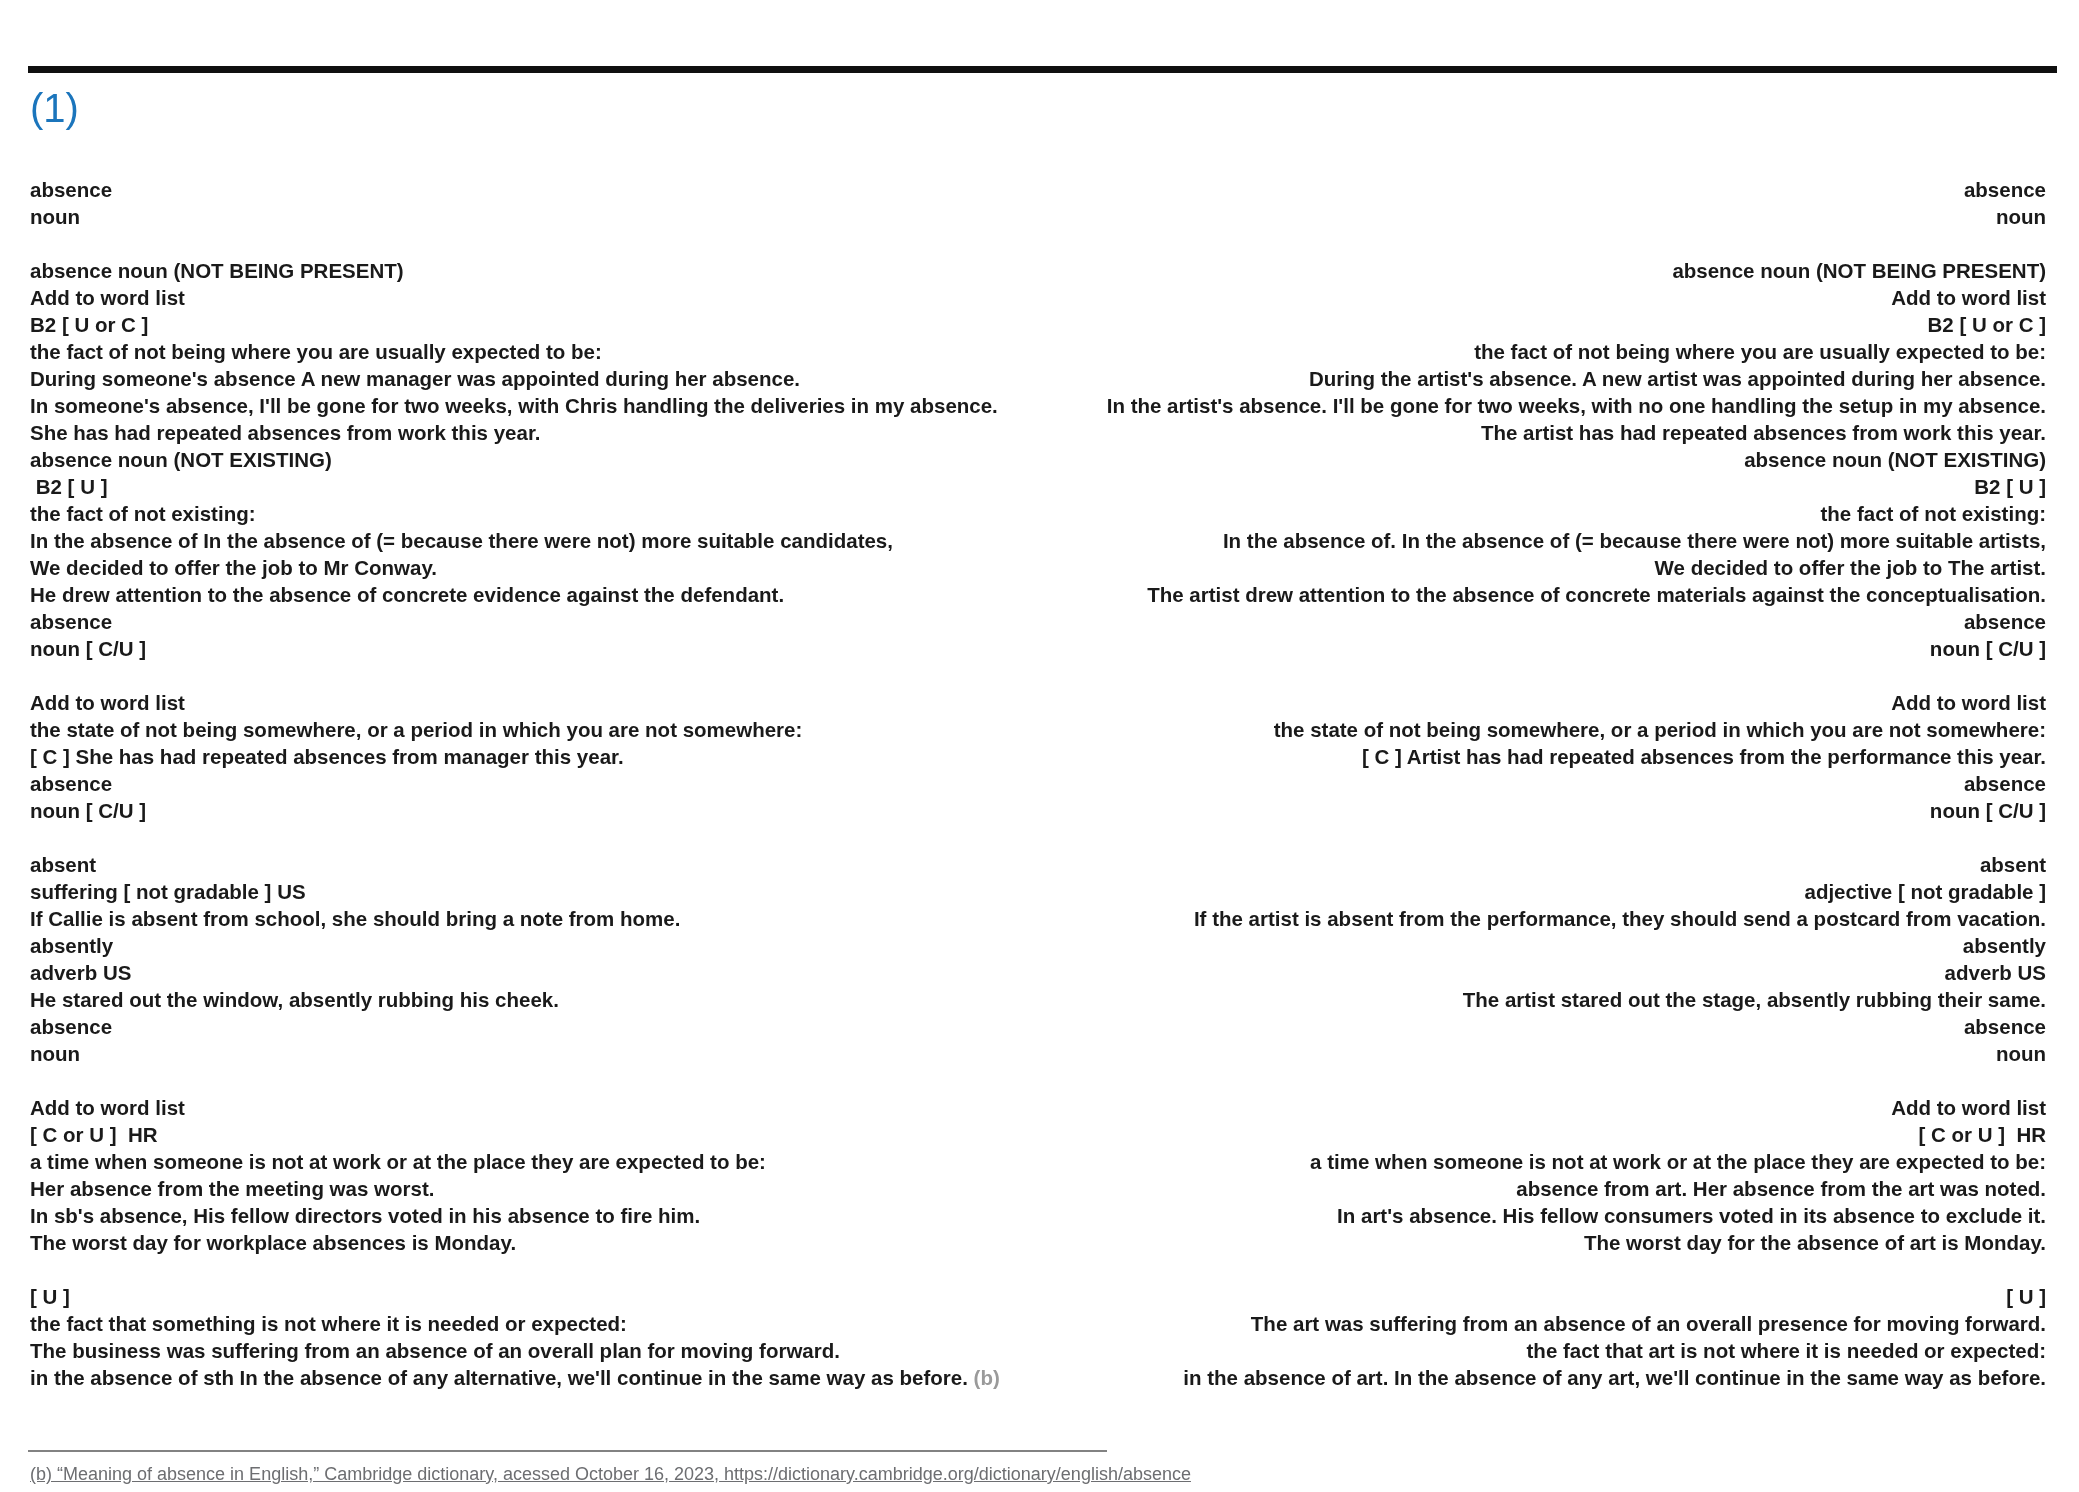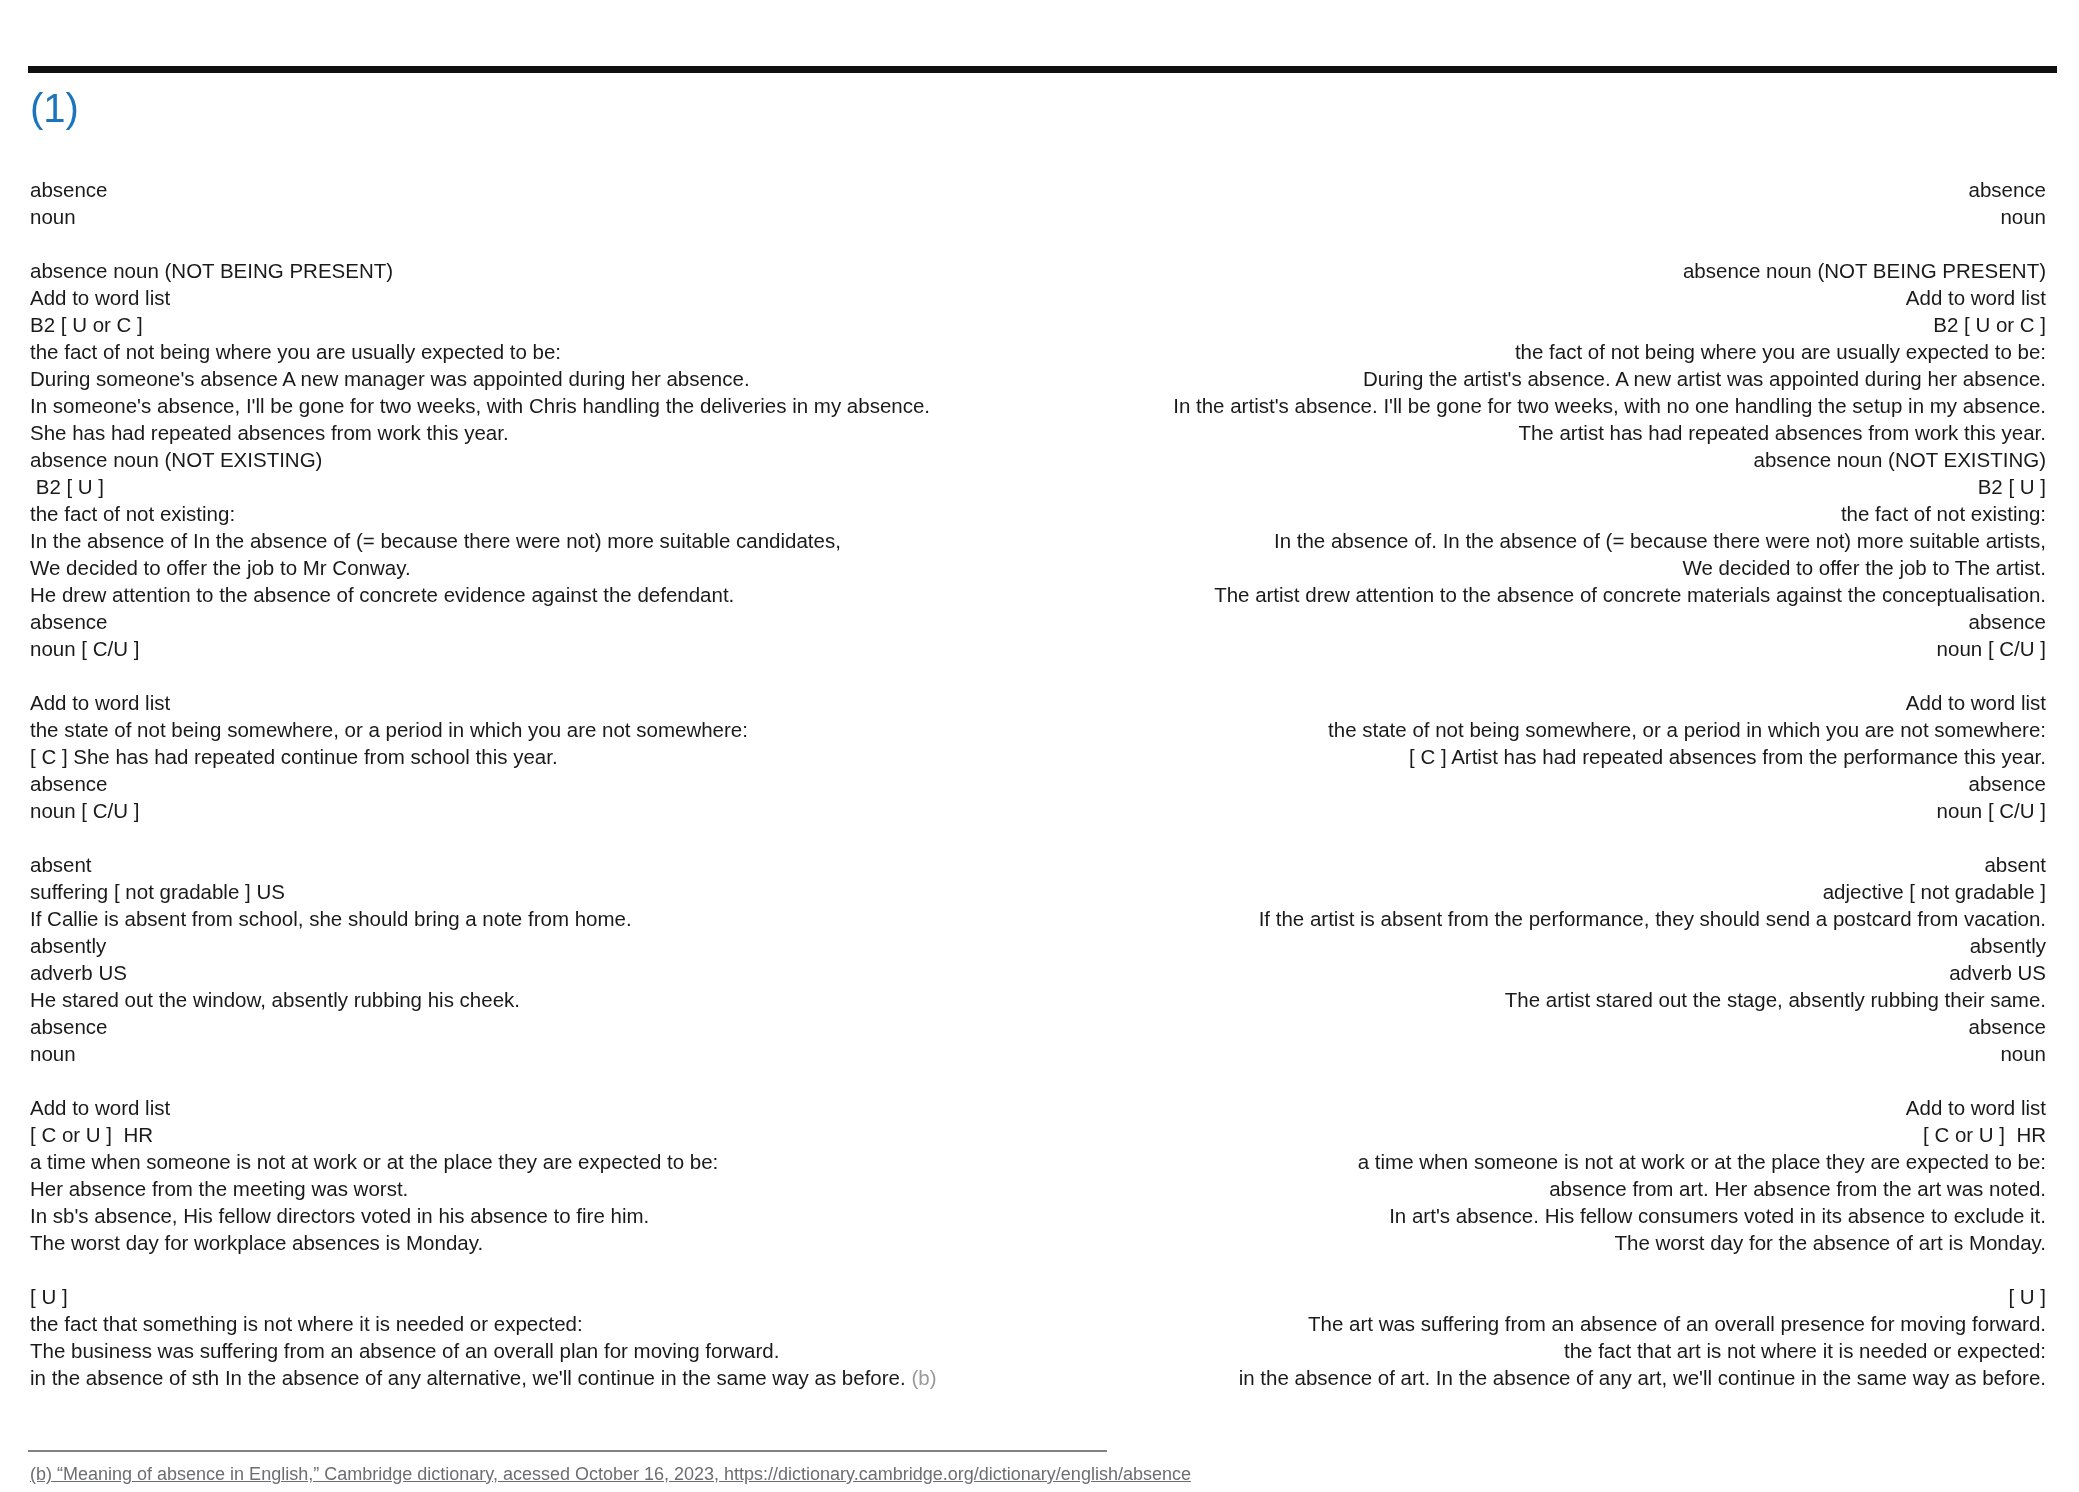--- a/index.html
+++ b/index.html
@@ -33,20 +33,21 @@
     font-size: 40px;
     line-height: 44px;
     color: var(--accent-blue, #1b75bc);
   }
   .col {
     position: absolute;
     top: 176px;
     font-size: 20.5px;
     line-height: 27px;
     color: var(--text-color, #1a1a1a);
+    font-weight: bold;
   }
   .col-left {
     left: 30px;
     width: 1105px;
     text-align: left;
   }
   .col-right {
     right: 33px;
     width: 1105px;
     text-align: right;
@@ -99,21 +100,21 @@
       <div class="line"> B2 [ U ]</div>
       <div class="line">the fact of not existing:</div>
       <div class="line">In the absence of In the absence of (= because there were not) more suitable candidates,</div>
       <div class="line">We decided to offer the job to Mr Conway.</div>
       <div class="line">He drew attention to the absence of concrete evidence against the defendant.</div>
       <div class="line">absence</div>
       <div class="line">noun [ C/U ]</div>
       <div class="line"></div>
       <div class="line">Add to word list</div>
       <div class="line">the state of not being somewhere, or a period in which you are not somewhere:</div>
-      <div class="line">[ C ] She has had repeated continue from school this year.</div>
+      <div class="line">[ C ] She has had repeated absences from manager this year.</div>
       <div class="line">absence</div>
       <div class="line">noun [ C/U ]</div>
       <div class="line"></div>
       <div class="line">absent</div>
       <div class="line">suffering [ not gradable ] US</div>
       <div class="line">If Callie is absent from school, she should bring a note from home.</div>
       <div class="line">absently</div>
       <div class="line">adverb US</div>
       <div class="line">He stared out the window, absently rubbing his cheek.</div>
       <div class="line">absence</div>

